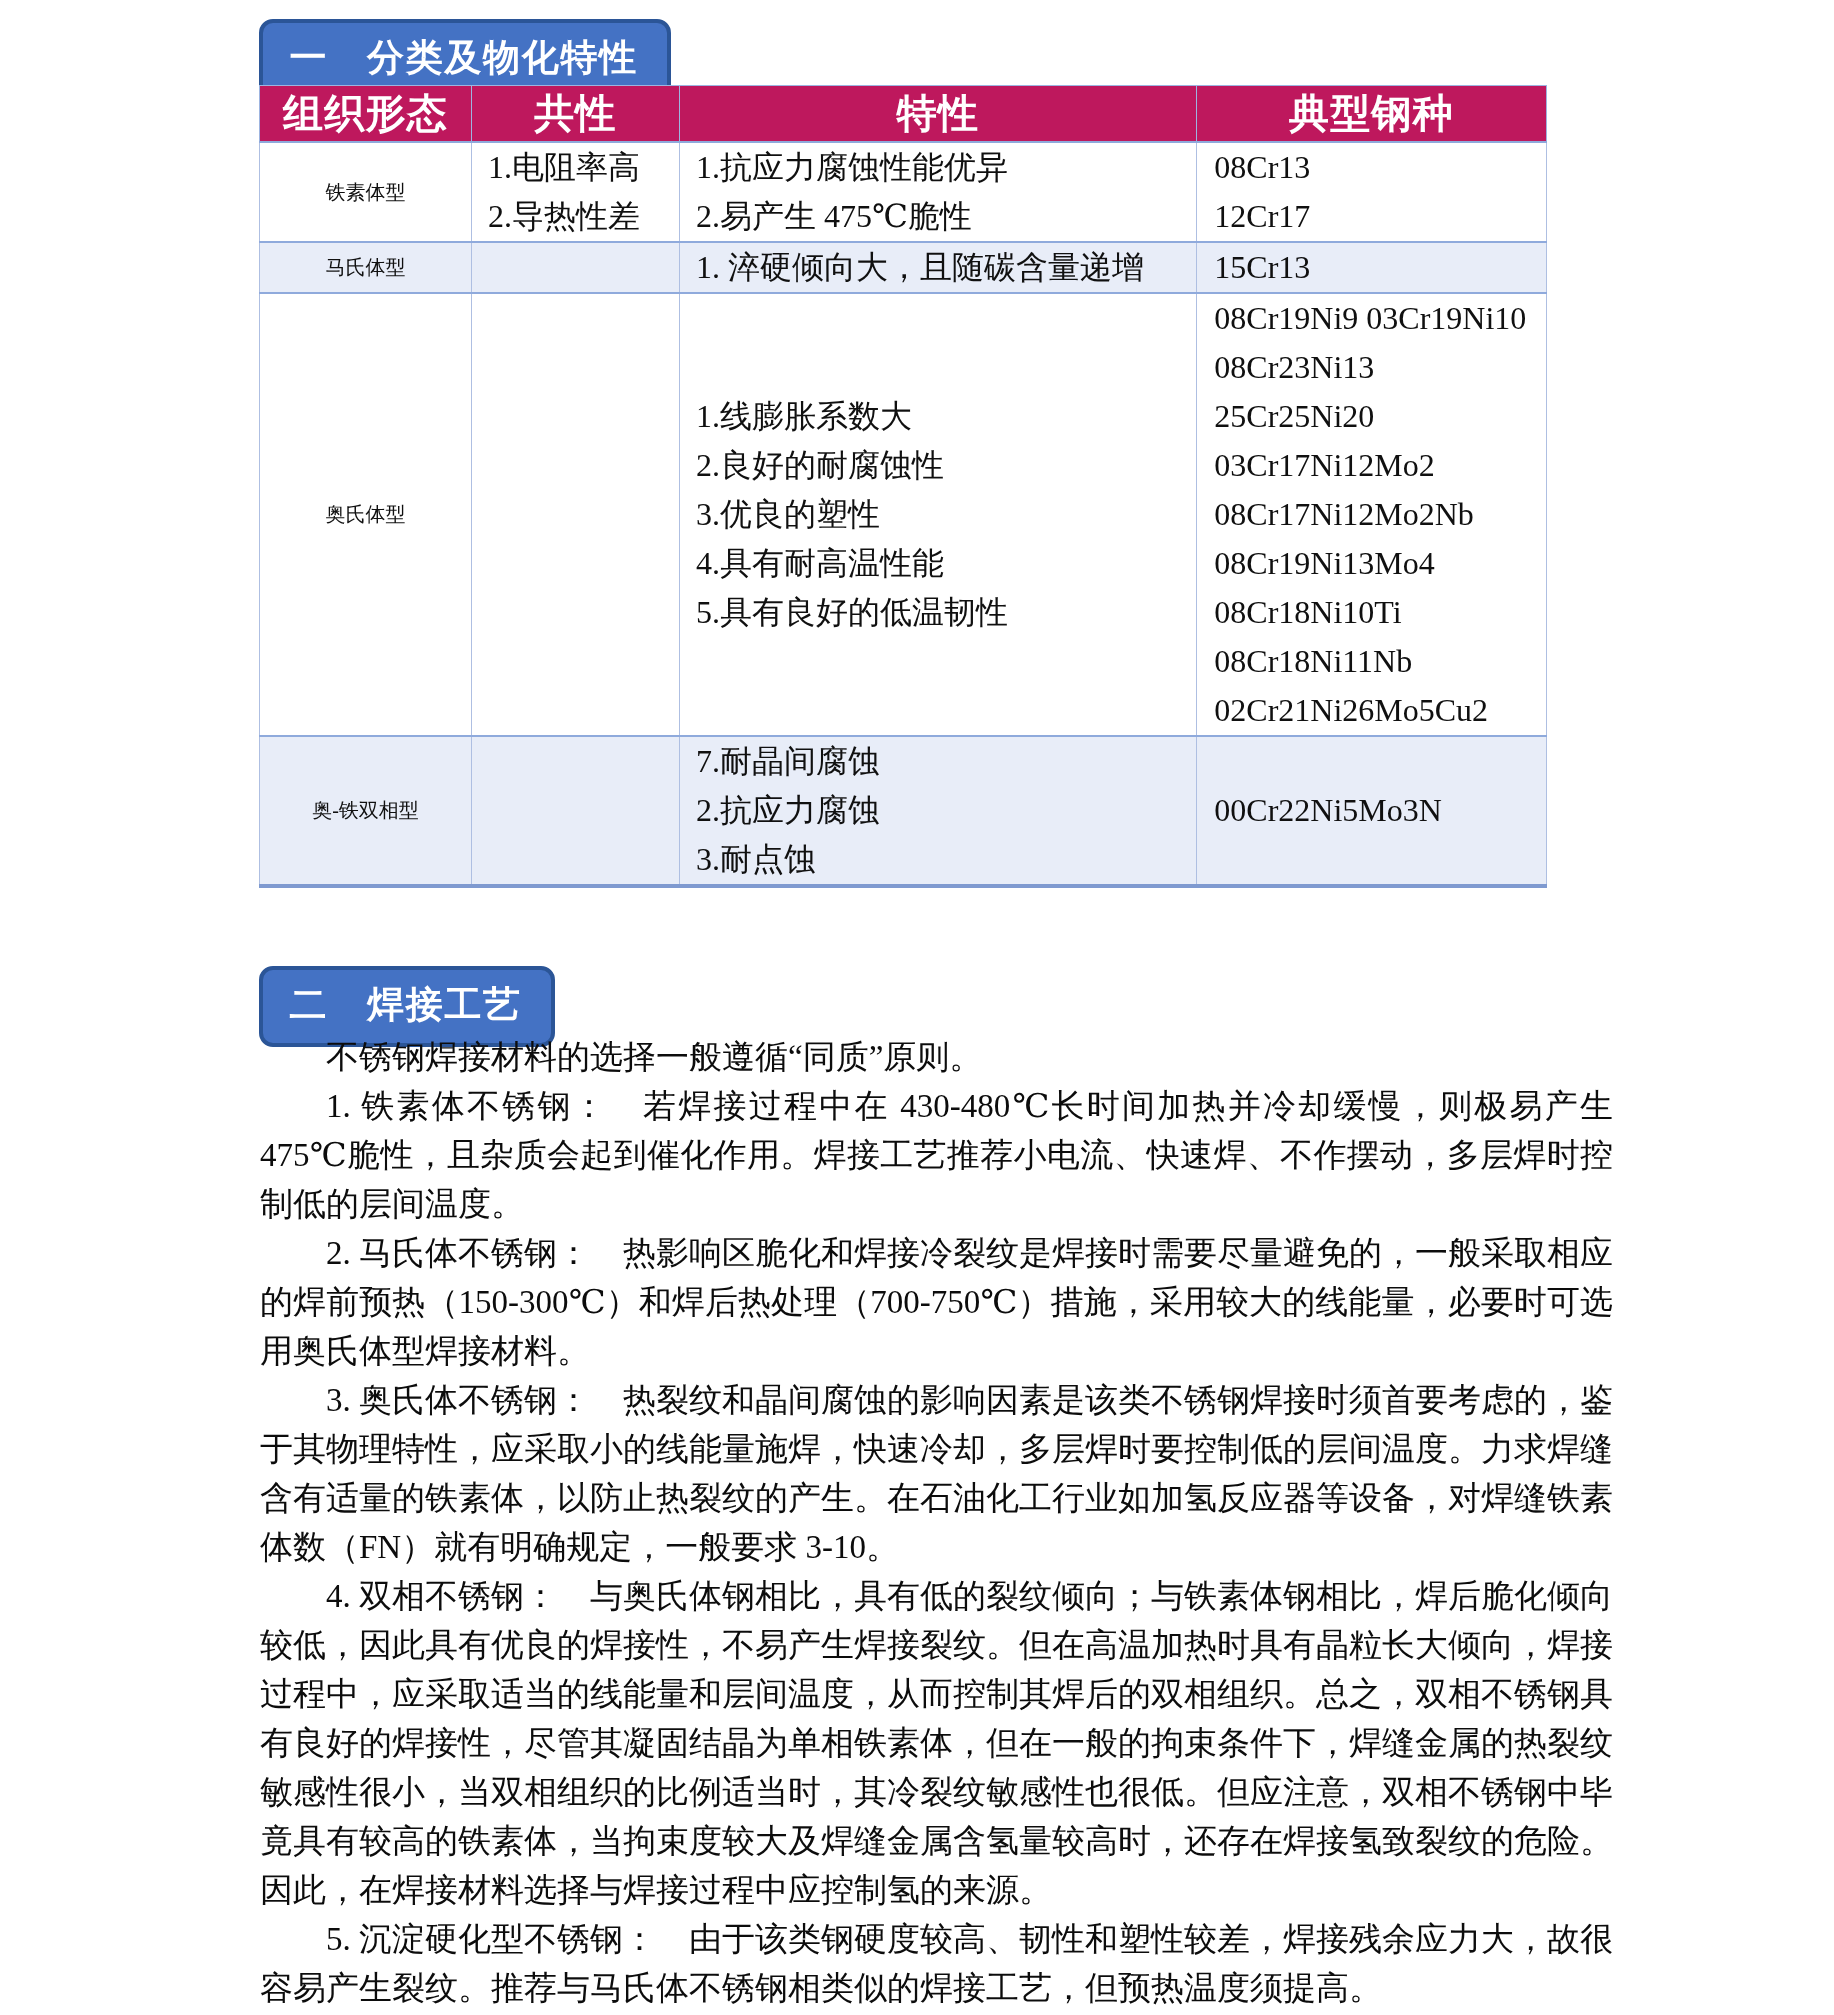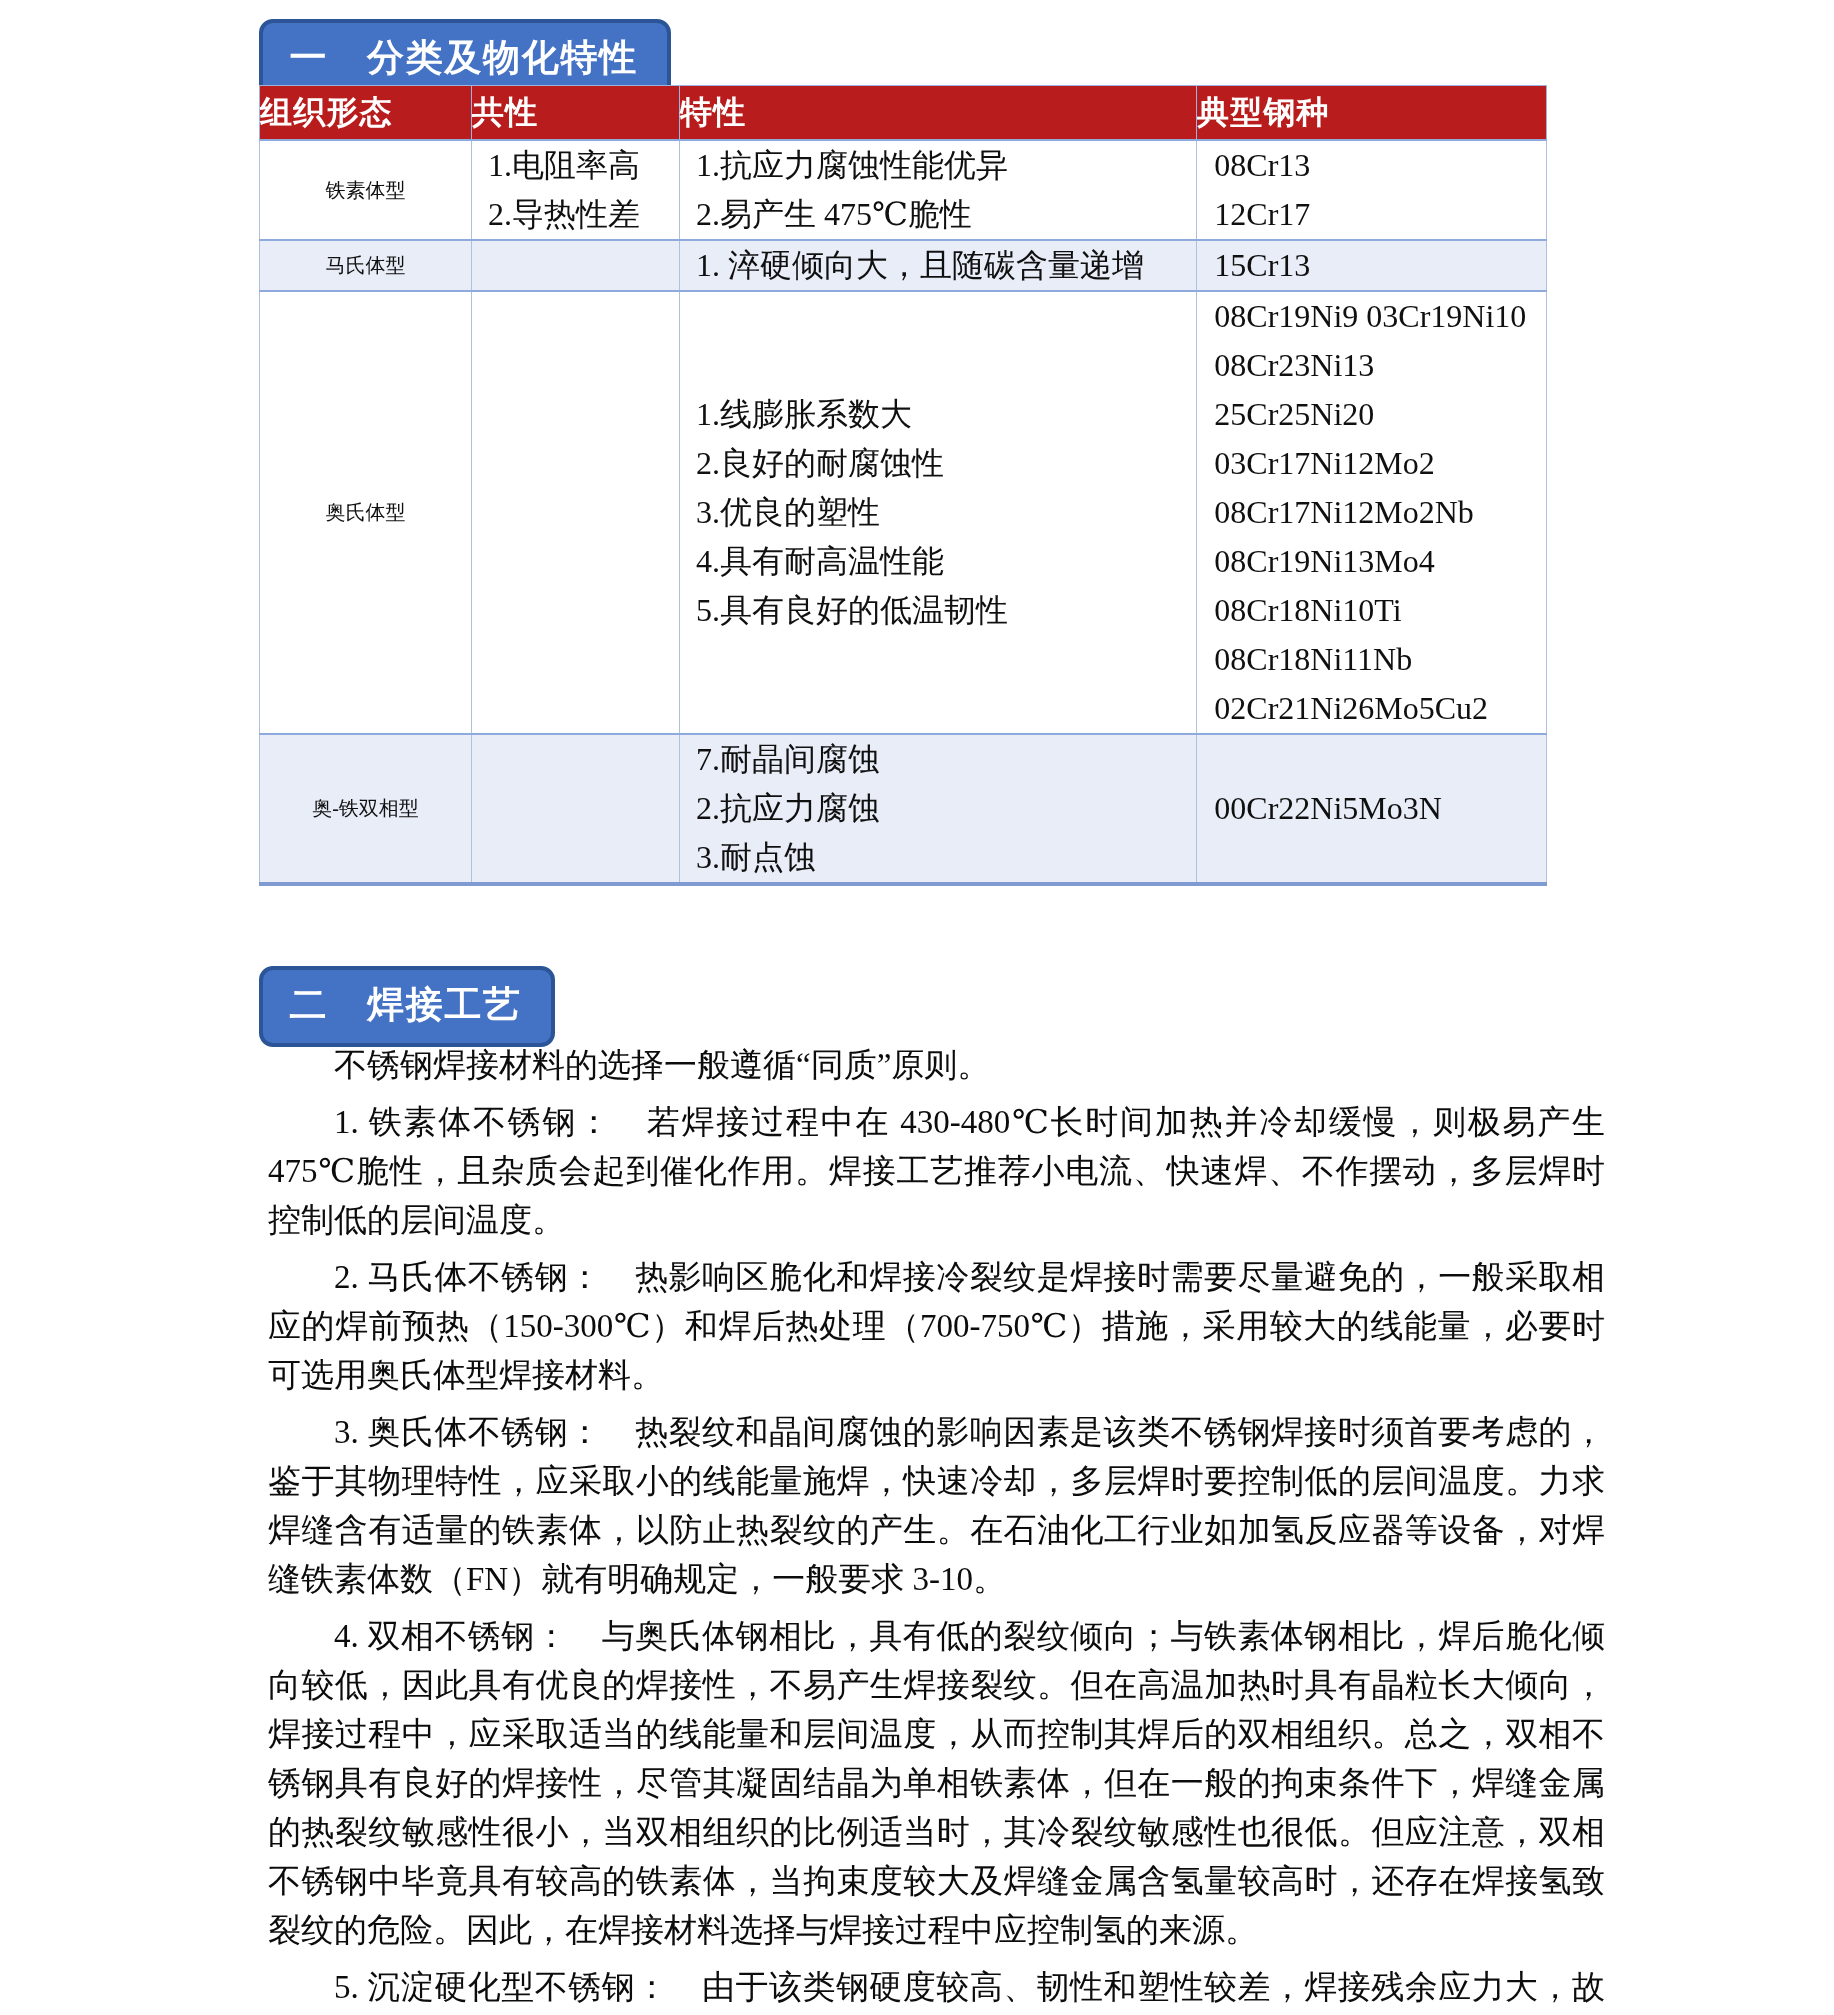--- a/index.html
+++ b/index.html
@@ -24,22 +24,22 @@
   .table-wrap { position:absolute; left:259px; top:85px; }
   table.steel {
     border-collapse:collapse; table-layout:fixed; width:1287px;
     border-bottom:4px solid #7f9ad0;
   }
   table.steel col.c1 { width:212px; }
   table.steel col.c2 { width:208px; }
   table.steel col.c3 { width:517px; }
   table.steel col.c4 { width:350px; }
   table.steel th {
-    height:53px; background:#b91c1c; color:#ffffff;
-    font-size:32px; font-weight:bold; text-align:left;
+    height:53px; background:#be185d; color:#ffffff;
+    font-size:40px; font-weight:bold; text-align:center;
     border:1.2px solid #9db4e0; border-bottom:2.3px solid #8faadc;
     padding:0; letter-spacing:1.2px;
   }
   table.steel td {
     border:1.2px solid #aebfe2;
     border-top:2.3px solid #8faadc; border-bottom:2.3px solid #8faadc;
     vertical-align:middle; padding:0 0 0 16px;
     font-size:32px; line-height:49px; color:#101010;
   }
   table.steel td.c-type { text-align:center; padding:0 3.5px; font-size:20px; }
@@ -51,21 +51,21 @@
   tr.h5 { height:55px; }
   tr.alt td { background:#e8edf8; }
   .cell-line { white-space:nowrap; }
 
   
   .bodytext {
     position:absolute; left:260px; top:1033px; width:1353px;
     font-size:33px; line-height:49px; text-align:justify;
     color:#0c0c0c;
   }
-  .bodytext p { margin:8px; padding:0; text-indent:66px; }
+  .bodytext p { margin:0; padding:0; text-indent:66px; }
 </style>
 </head>
 <body>
 
 <div class="page">
 
   <div class="chip chip1">
     <span>一　分类及物化特性</span>
   </div>
 

